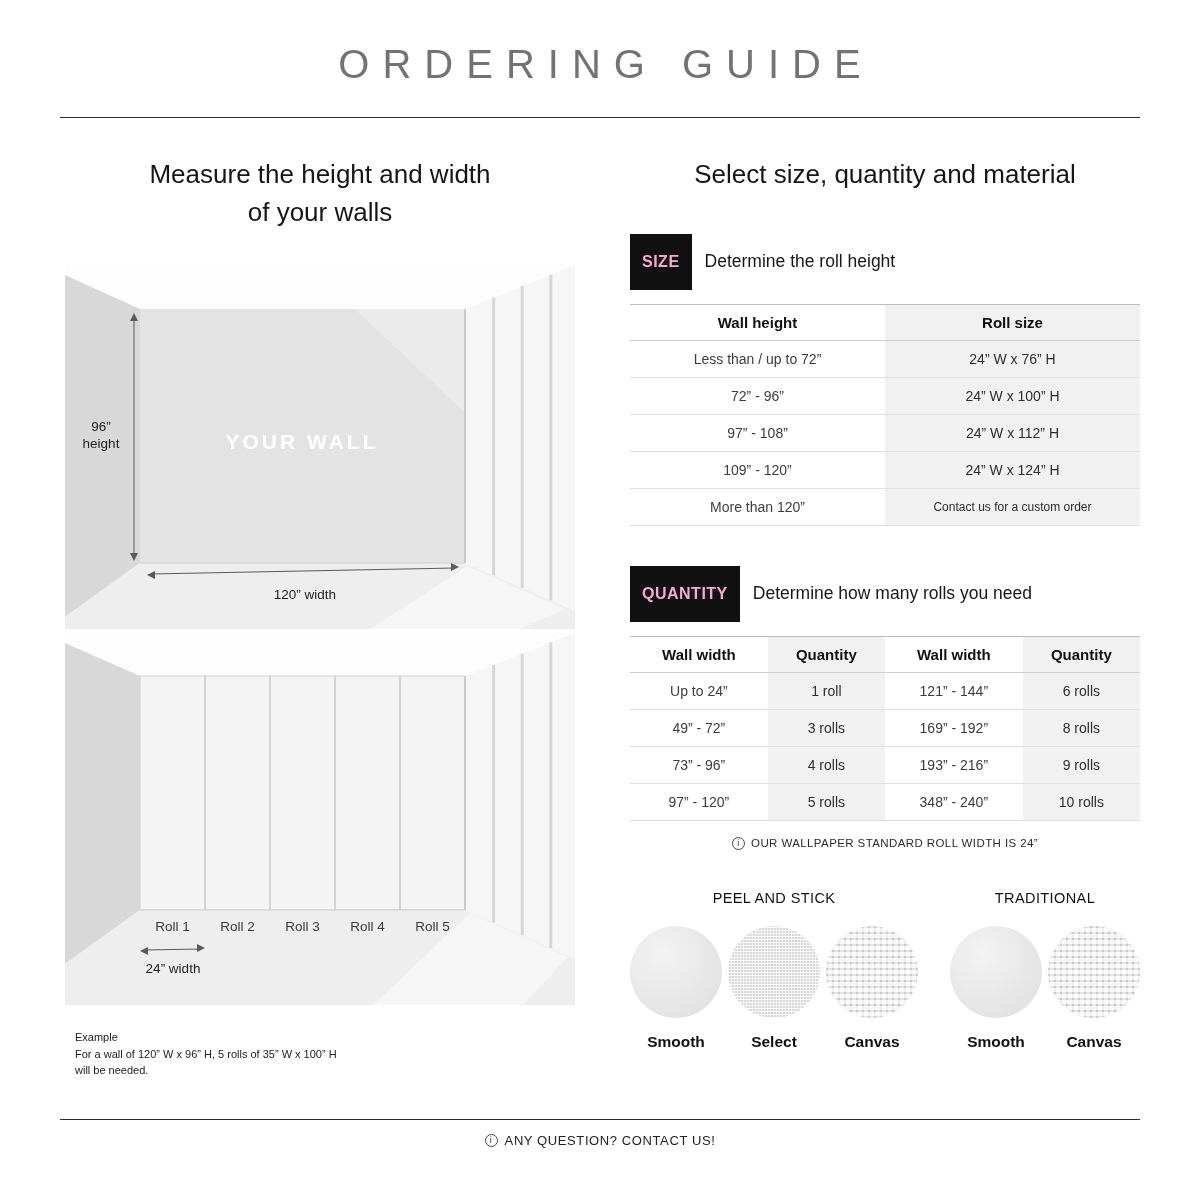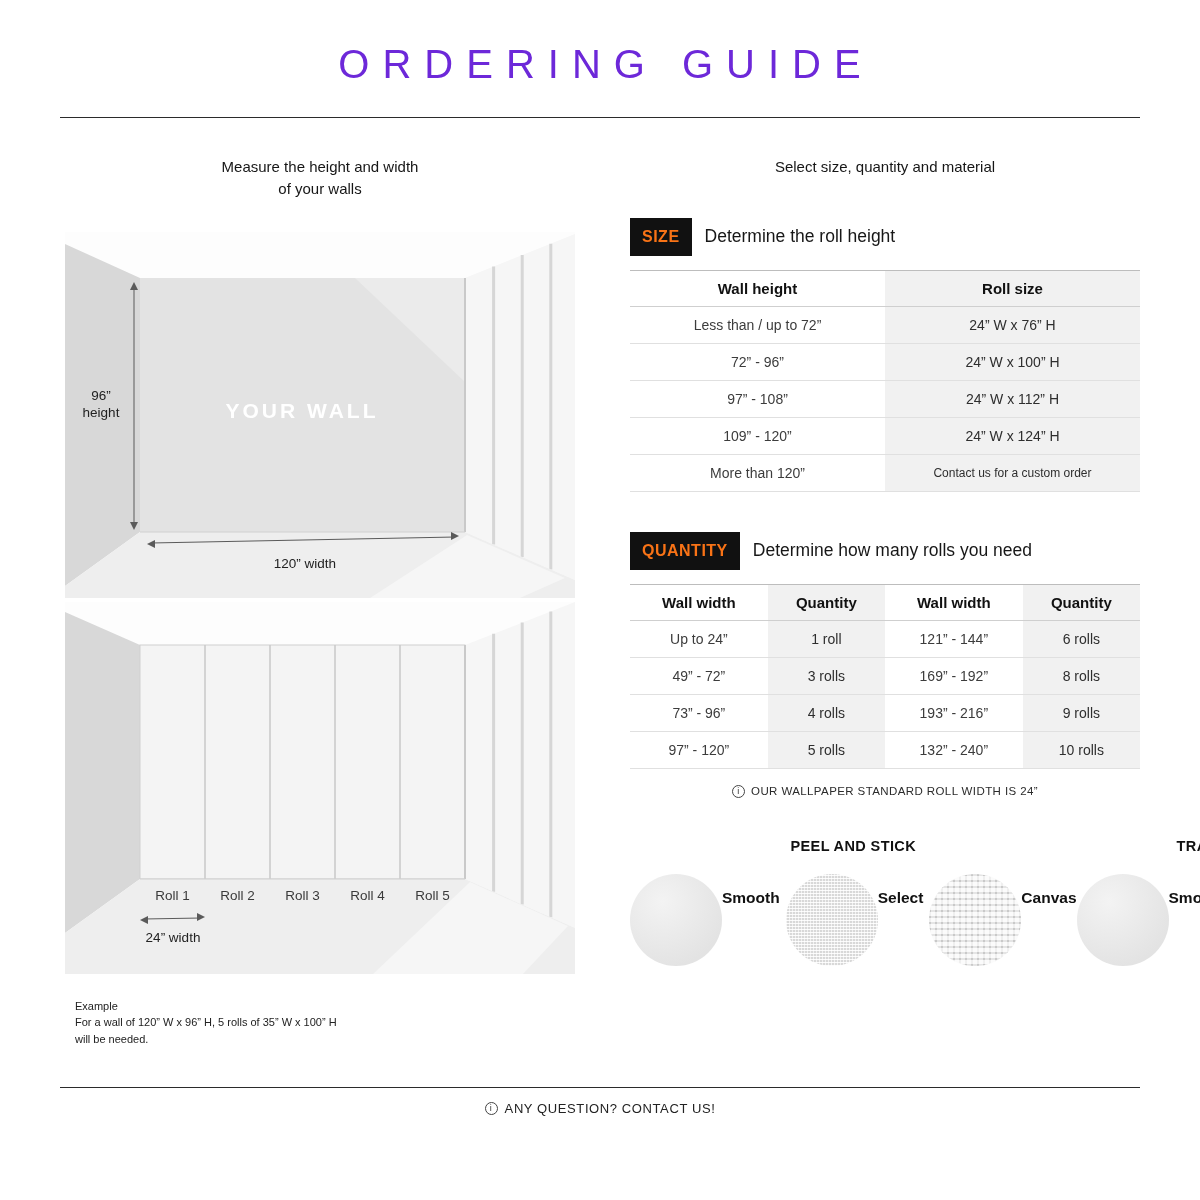--- a/index.html
+++ b/index.html
@@ -1,61 +1,61 @@
 <!DOCTYPE html>
 <html><head>
 <meta charset="utf-8">
 <style>
   * { margin:0; padding:0; box-sizing:border-box; }
   body { background:#ffffff; font-family:"Liberation Sans", sans-serif; color:#1c1c1c; }
   .page { width:1200px; height:1200px; background:#fff; overflow:hidden; position:relative; }
 
   
   header { padding-top:42px; }
-  h1 { text-align:center; font-size:40px; font-weight:500; letter-spacing:13px; color:#6d28d9;padding-left:12px; }
+  h1 { text-align:center; font-size:40px; font-weight:500; letter-spacing:13px; color:#737373;padding-left:12px; }
   .rule { border-top:1px solid #2b2b2b; margin:30px 60px 0; }
 
   
   .columns { display:flex; align-items:flex-start; }
   .col-left { width:575px; padding-left:65px; }
   .col-right { width:510px; margin-left:55px; }
-  .col-heading { font-size:15px; font-weight:500; text-align:center; line-height:1.45; margin-top:38px; color:#161616; }
+  .col-heading { font-size:26px; font-weight:500; text-align:center; line-height:1.45; margin-top:38px; color:#161616; }
 
   .room { margin-top:32px; }
   .room + .room { margin-top:0; }
   .room-2 { margin-top:26px; }
   svg text { font-family:"Liberation Sans", sans-serif; }
 
   .example { margin:20px 0 0 10px; font-size:11px; line-height:1.5; color:#222; }
 
   
   .sec { margin-top:40px; }
   .sec-head { display:flex; align-items:center; }
-  .badge { background:#111111; color:#f97316; font-weight:700; font-size:16px; letter-spacing:0.5px; padding:10px 12px; }
+  .badge { background:#111111; color:#f9a8d4; font-weight:700; font-size:16px; letter-spacing:0.5px; padding:19px 12px; }
   .sec-sub { font-size:17.5px; margin-left:13px; color:#171717; }
 
   table.tbl { width:100%; border-collapse:collapse; margin-top:14px; border-top:1px solid #bdbdbd; }
   .tbl th { font-size:15px; font-weight:700; padding:9px 4px; border-bottom:1px solid #cfcfcf; color:#111; }
   .tbl td { font-size:14px; padding:10px 4px; text-align:center; border-bottom:1px solid #e0e0e0; color:#2e2e2e; }
   .tbl th { text-align:center; }
   .tbl .muted { font-size:14px; color:#3c3c3c; }
   .tbl .shade { background:#f1f1f1; }
   .narrow { font-size:12px; line-height:1.35; max-width:160px; margin:0 auto; }
   .q-tbl th.c1, .q-tbl td.c1 { width:27%; }
   .q-tbl th.c2, .q-tbl td.c2 { width:23%; }
   .q-tbl th.c3, .q-tbl td.c3 { width:27%; }
   .q-tbl th.c4, .q-tbl td.c4 { width:23%; }
 
   .note { margin-top:16px; display:flex; justify-content:center; align-items:center; gap:6px; font-size:11.5px; letter-spacing:0.4px; color:#2b2b2b; }
   .info-i { width:13px; height:13px; border:1px solid #444; border-radius:50%; font-size:9px; line-height:1; display:inline-flex; align-items:center; justify-content:center; color:#333; flex:0 0 auto; }
 
   .mat-groups { display:flex; justify-content:space-between; margin-top:26px; }
-  .mat-group-title { text-align:center; font-weight:700; font-size:14.5px; letter-spacing:0.4px; margin-bottom:20px; color:#111; }
+  .mat-group-title { text-align:center; font-weight:400; font-size:14.5px; letter-spacing:0.4px; margin-bottom:20px; color:#111; }
   .swatch-row { display:flex; gap:6px; }
-  .swatch-item { display:flex; flex-direction:row; align-items:flex-start; }
+  .swatch-item { display:flex; flex-direction:column; align-items:center; }
   .swatch { width:92px; height:92px; border-radius:50%; }
   .swatch.smooth { background:radial-gradient(circle at 35% 30%, #f3f3f3, #e3e3e3 75%); }
   .swatch.fabric { background-color:#ececec;
     background-image:
       repeating-linear-gradient(0deg, rgba(255,255,255,0.85) 0 1px, rgba(0,0,0,0.045) 1px 3px),
       repeating-linear-gradient(90deg, rgba(255,255,255,0.85) 0 1px, rgba(0,0,0,0.045) 1px 3px); }
   .swatch.canvas { background-color:#e8e8e8;
     background-image:
       repeating-linear-gradient(0deg, rgba(0,0,0,0.07) 0 2px, rgba(255,255,255,0.6) 2px 6px),
       repeating-linear-gradient(90deg, rgba(0,0,0,0.07) 0 2px, rgba(255,255,255,0.6) 2px 6px); }
@@ -219,21 +219,21 @@
             </tr>
             <tr>
               <td class="c1 muted">73” - 96”</td>
               <td class="c2 shade">4 rolls</td>
               <td class="c3 muted">193” - 216”</td>
               <td class="c4 shade">9 rolls</td>
             </tr>
             <tr>
               <td class="c1 muted">97” - 120”</td>
               <td class="c2 shade">5 rolls</td>
-              <td class="c3 muted">132” - 240”</td>
+              <td class="c3 muted">348” - 240”</td>
               <td class="c4 shade">10 rolls</td>
             </tr>
           </tbody>
         </table>
         <div class="note">
           <span class="info-i">i</span>
           <span>OUR WALLPAPER STANDARD ROLL WIDTH IS 24”</span>
         </div>
       </div>
 

